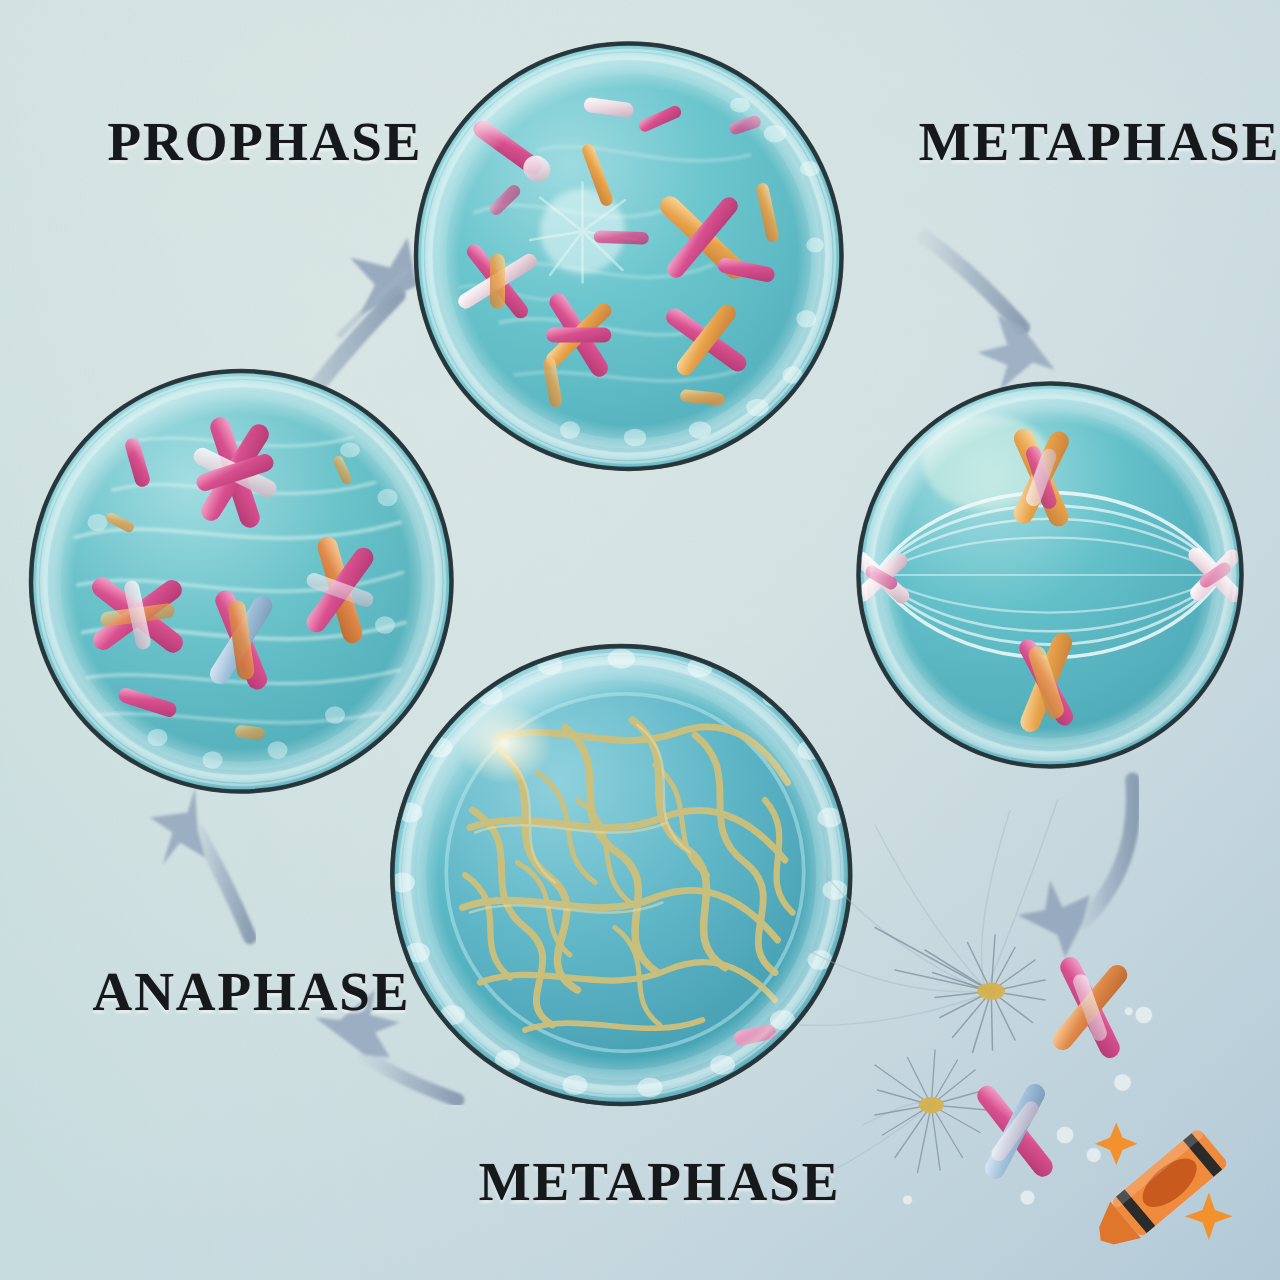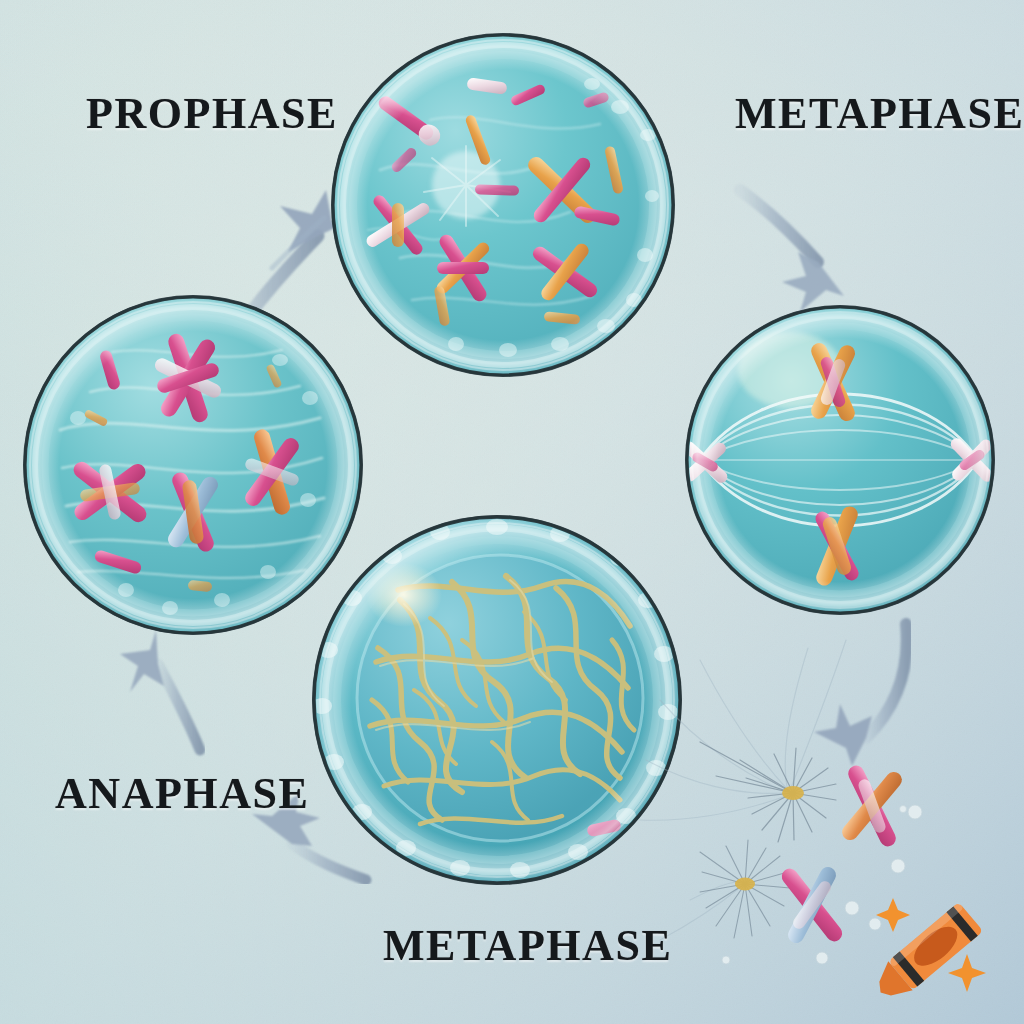--- a/index.html
+++ b/index.html
@@ -27,21 +27,21 @@
     font-family: "Liberation Serif", "DejaVu Serif", serif;
     font-weight: 700;
     color: #15191c;
     letter-spacing: 0.035em;
     white-space: nowrap;
     text-shadow: 0 2px 2px rgba(255,255,255,0.55), 0 0 1px rgba(0,0,0,0.35);
     user-select: none;
   }
   #label-prophase  { left: 86px;  top: 88px;  font-size: 44px; }
   #label-metaphase { left: 735px; top: 88px;  font-size: 44px; }
-  #label-anaphase  { left: 55px;  top: 768px; font-size: 44px; }
+  #label-anaphase  { left: 74px;  top: 768px; font-size: 44px; }
   #label-telophase { left: 383px; top: 920px; font-size: 44px; }
 </style>
 </head>
 <body>
 
 <div id="stage">
 
   <svg id="bg-svg" viewBox="0 0 1024 1024">
     <defs>
       <radialGradient id="gCenter" cx="42%" cy="58%" r="62%">

